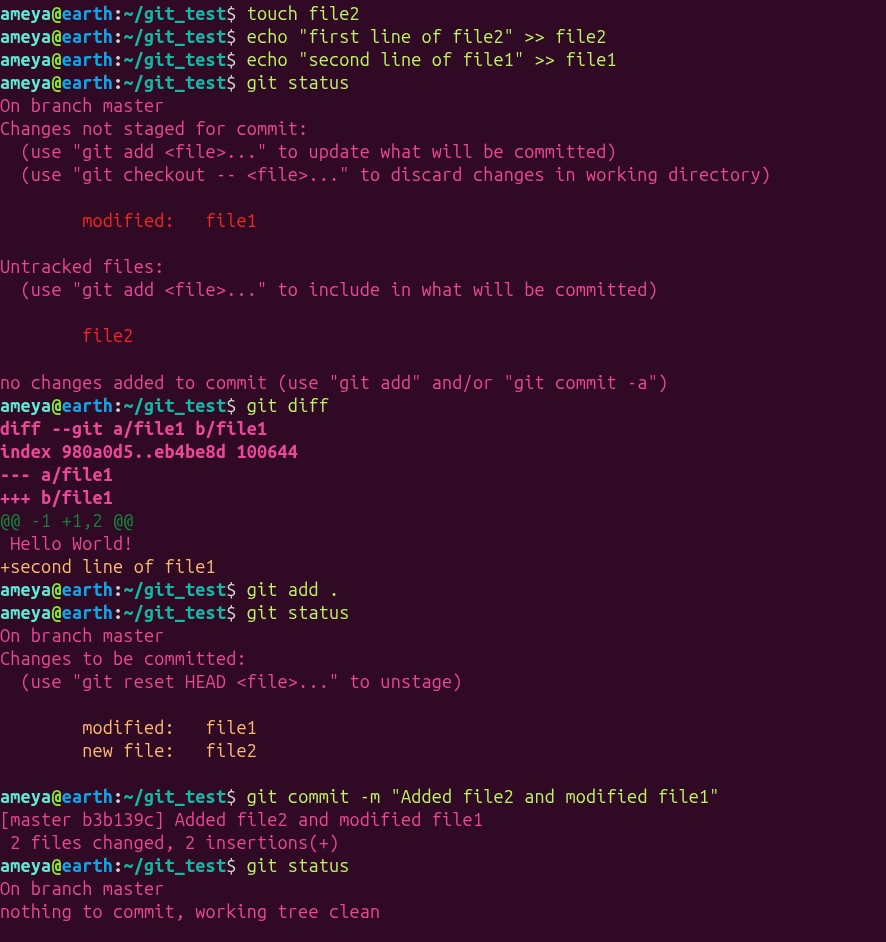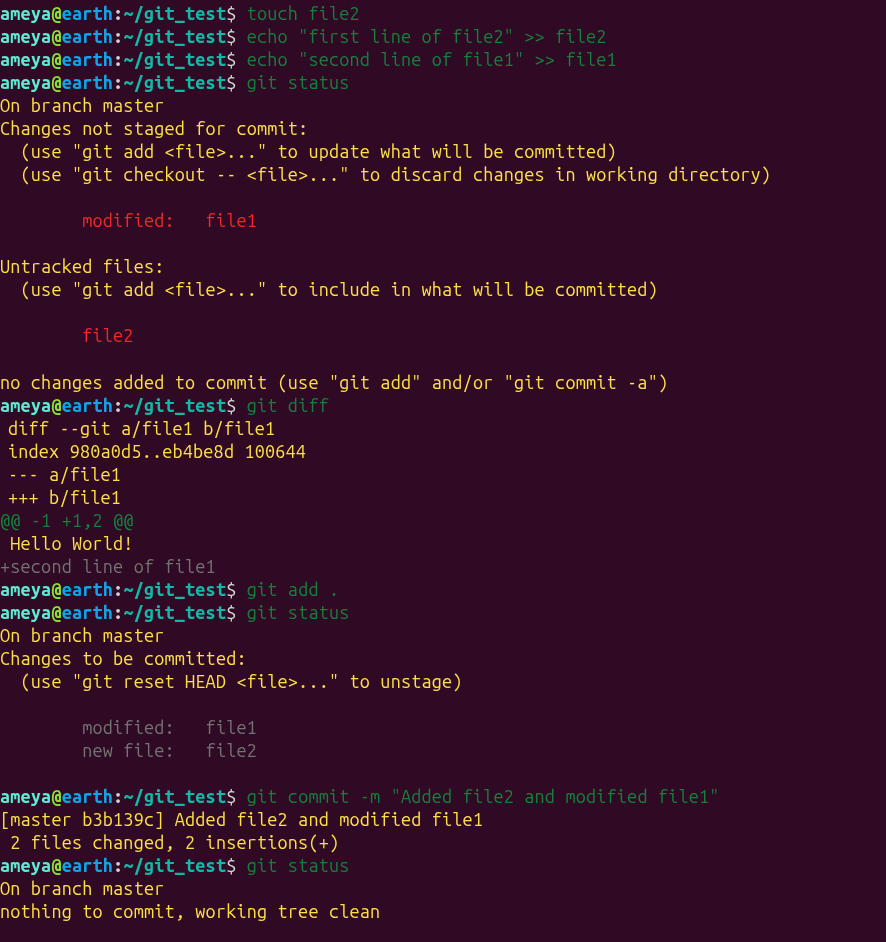--- a/index.html
+++ b/index.html
@@ -39,37 +39,36 @@
       font-weight: bold;
     }
     .path {
       color: #14b8a6;
       font-weight: bold;
     }
     .dollar {
       color: #d4d4d4;
     }
     .cmd {
-      color: #15803d;
+      color: #bef264;
     }
     .out {
-      color: #fde047;
+      color: #ec4899;
     }
     .red {
       color: #ef2929;
     }
     .green {
-      color: #737373;
+      color: #fdba74;
     }
     .cyan {
       color: #15803d;
     }
     .bold {
-      font-weight: normal;
-      padding-left: 8px;
+      font-weight: bold;
     }
   </style>
 </head>
 <body>
 
 <div id="terminal">
     <div class="line"><span class="user">ameya</span><span class="at">@</span><span class="host">earth</span><span class="colon">:</span><span class="path">~/git_test</span><span class="dollar">$ </span><span class="cmd">touch file2</span></div>
     <div class="line"><span class="user">ameya</span><span class="at">@</span><span class="host">earth</span><span class="colon">:</span><span class="path">~/git_test</span><span class="dollar">$ </span><span class="cmd">echo "first line of file2" &gt;&gt; file2</span></div>
     <div class="line"><span class="user">ameya</span><span class="at">@</span><span class="host">earth</span><span class="colon">:</span><span class="path">~/git_test</span><span class="dollar">$ </span><span class="cmd">echo "second line of file1" &gt;&gt; file1</span></div>
     <div class="line"><span class="user">ameya</span><span class="at">@</span><span class="host">earth</span><span class="colon">:</span><span class="path">~/git_test</span><span class="dollar">$ </span><span class="cmd">git status</span></div>

